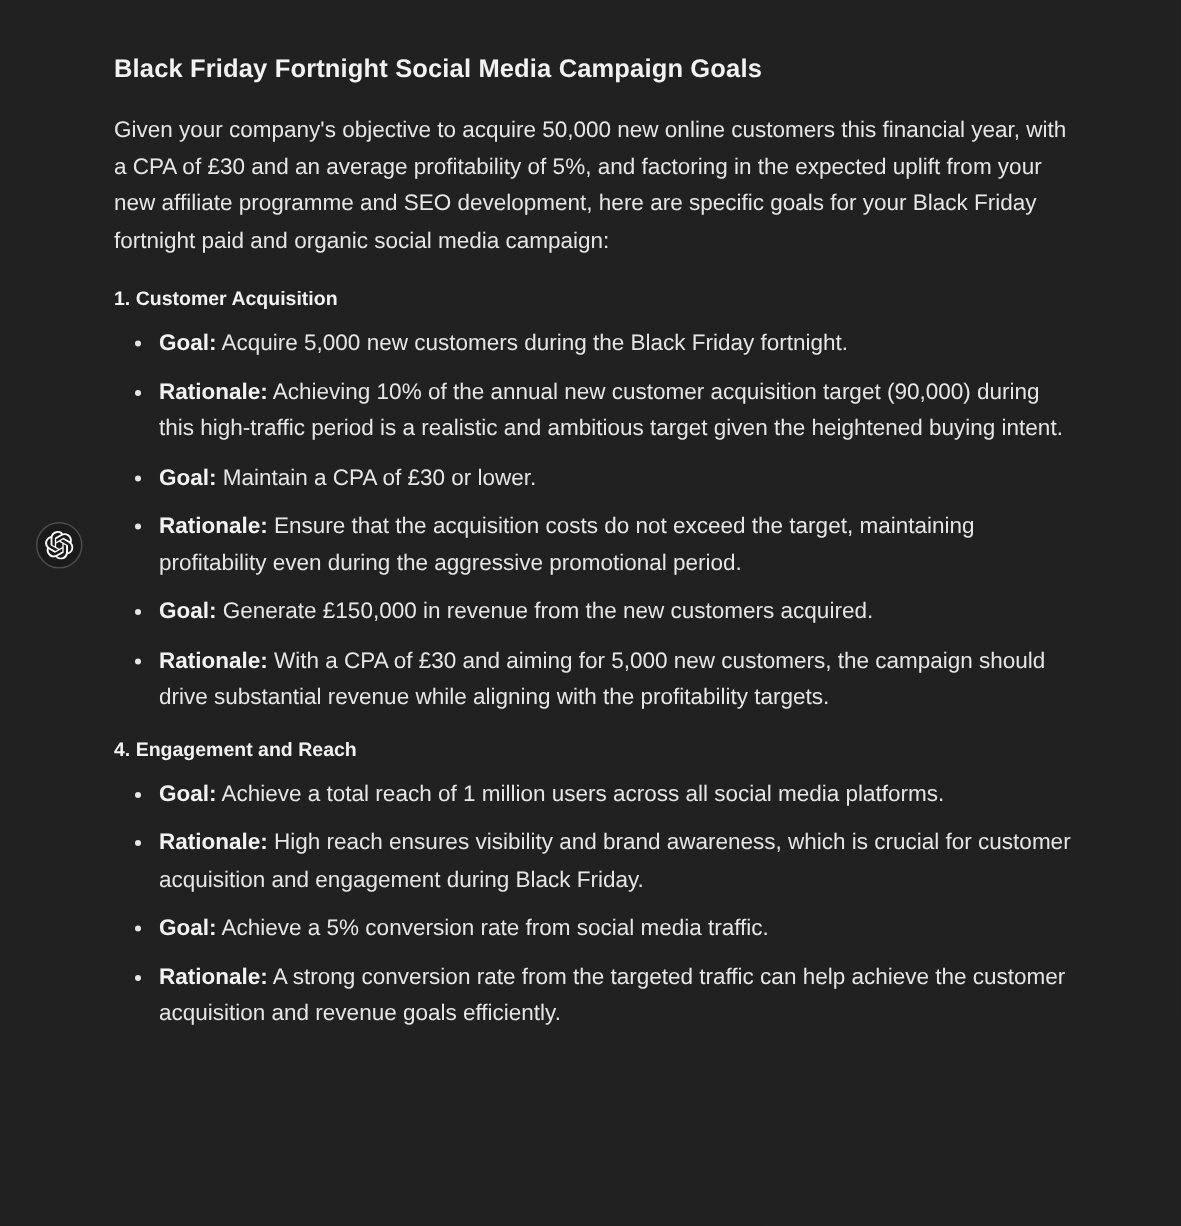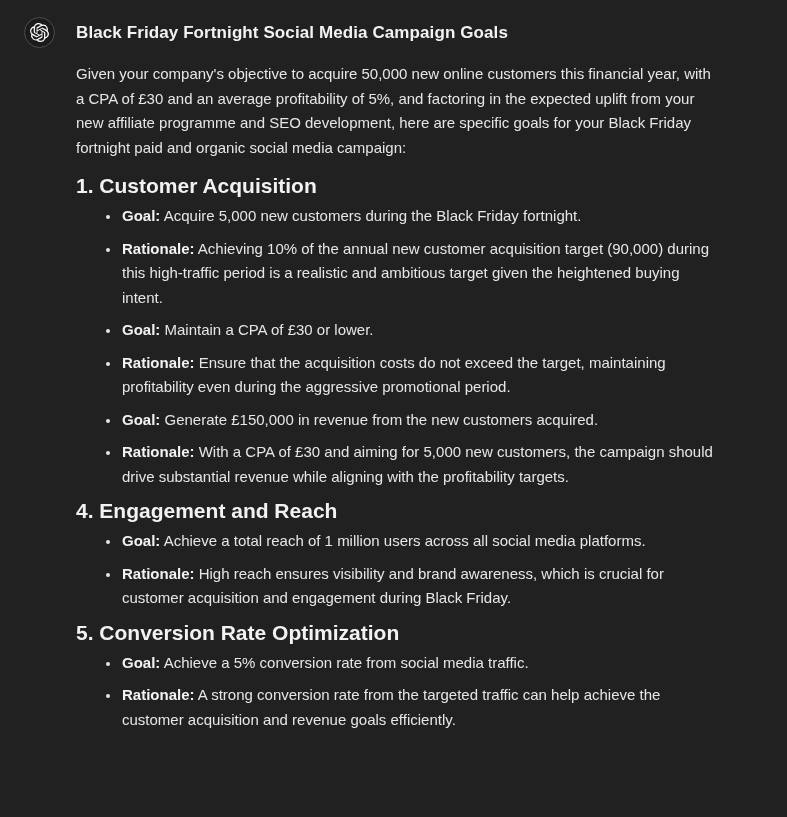--- a/index.html
+++ b/index.html
@@ -7,22 +7,22 @@
     margin: 0;
     padding: 0;
     background: #212121;
     width: 787px;
     height: 817px;
     overflow: hidden;
     font-family: "Liberation Sans", "DejaVu Sans", sans-serif;
   }
   .message {
     display: flex;
-    align-items: flex-start;
-    padding: 17px 24px 0 24px;
+    align-items: center;
+    padding: 30px 24px 0 24px;
     gap: 21px;
   }
   .avatar {
     flex: 0 0 31px;
     width: 31px;
     height: 31px;
     border-radius: 50%;
     border: 1px solid #4d4d4d;
     background: #1b1b1b;
     display: flex;
@@ -45,33 +45,33 @@
     line-height: 24px;
     font-weight: 700;
     color: #f2f2f2;
     margin: 4px 0 17px 0;
     letter-spacing: 0.1px;
   }
   .intro {
     margin: 0 0 14px 0;
   }
   .section-heading {
-    font-size: 21px;
+    font-size: 13px;
     line-height: 24px;
     font-weight: 700;
     color: #f2f2f2;
     margin: 10px 0 6px 0;
   }
   ul.bullets {
     margin: 0;
     padding: 0 0 0 29px;
     list-style: disc;
   }
   ul.bullets li {
-    margin: 0 0 8px 16px;
+    margin: 0 0 8px 0;
     padding-left: 1px;
   }
   ul.bullets li::marker {
     color: #e6e6e6;
     font-size: 13px;
   }
   strong.bullet-label {
     font-weight: 700;
     color: #f2f2f2;
   }
@@ -100,20 +100,19 @@
         </ul>
         <ul class="bullets">
           <li><strong class="bullet-label">Goal:</strong> <span>Generate £150,000 in revenue from the new customers acquired.</span></li>
           <li><strong class="bullet-label">Rationale:</strong> <span>With a CPA of £30 and aiming for 5,000 new customers, the campaign should drive substantial revenue while aligning with the profitability targets.</span></li>
         </ul>
         <h3 class="section-heading">4. Engagement and Reach</h3>
         <ul class="bullets">
           <li><strong class="bullet-label">Goal:</strong> <span>Achieve a total reach of 1 million users across all social media platforms.</span></li>
           <li><strong class="bullet-label">Rationale:</strong> <span>High reach ensures visibility and brand awareness, which is crucial for customer acquisition and engagement during Black Friday.</span></li>
         </ul>
-        <h3 class="section-heading">5. Conversion Rate Optimization</h3>
         <ul class="bullets">
           <li><strong class="bullet-label">Goal:</strong> <span>Achieve a 5% conversion rate from social media traffic.</span></li>
           <li><strong class="bullet-label">Rationale:</strong> <span>A strong conversion rate from the targeted traffic can help achieve the customer acquisition and revenue goals efficiently.</span></li>
         </ul>
       </div>
   </div>
 </div>
 
 </body></html>

